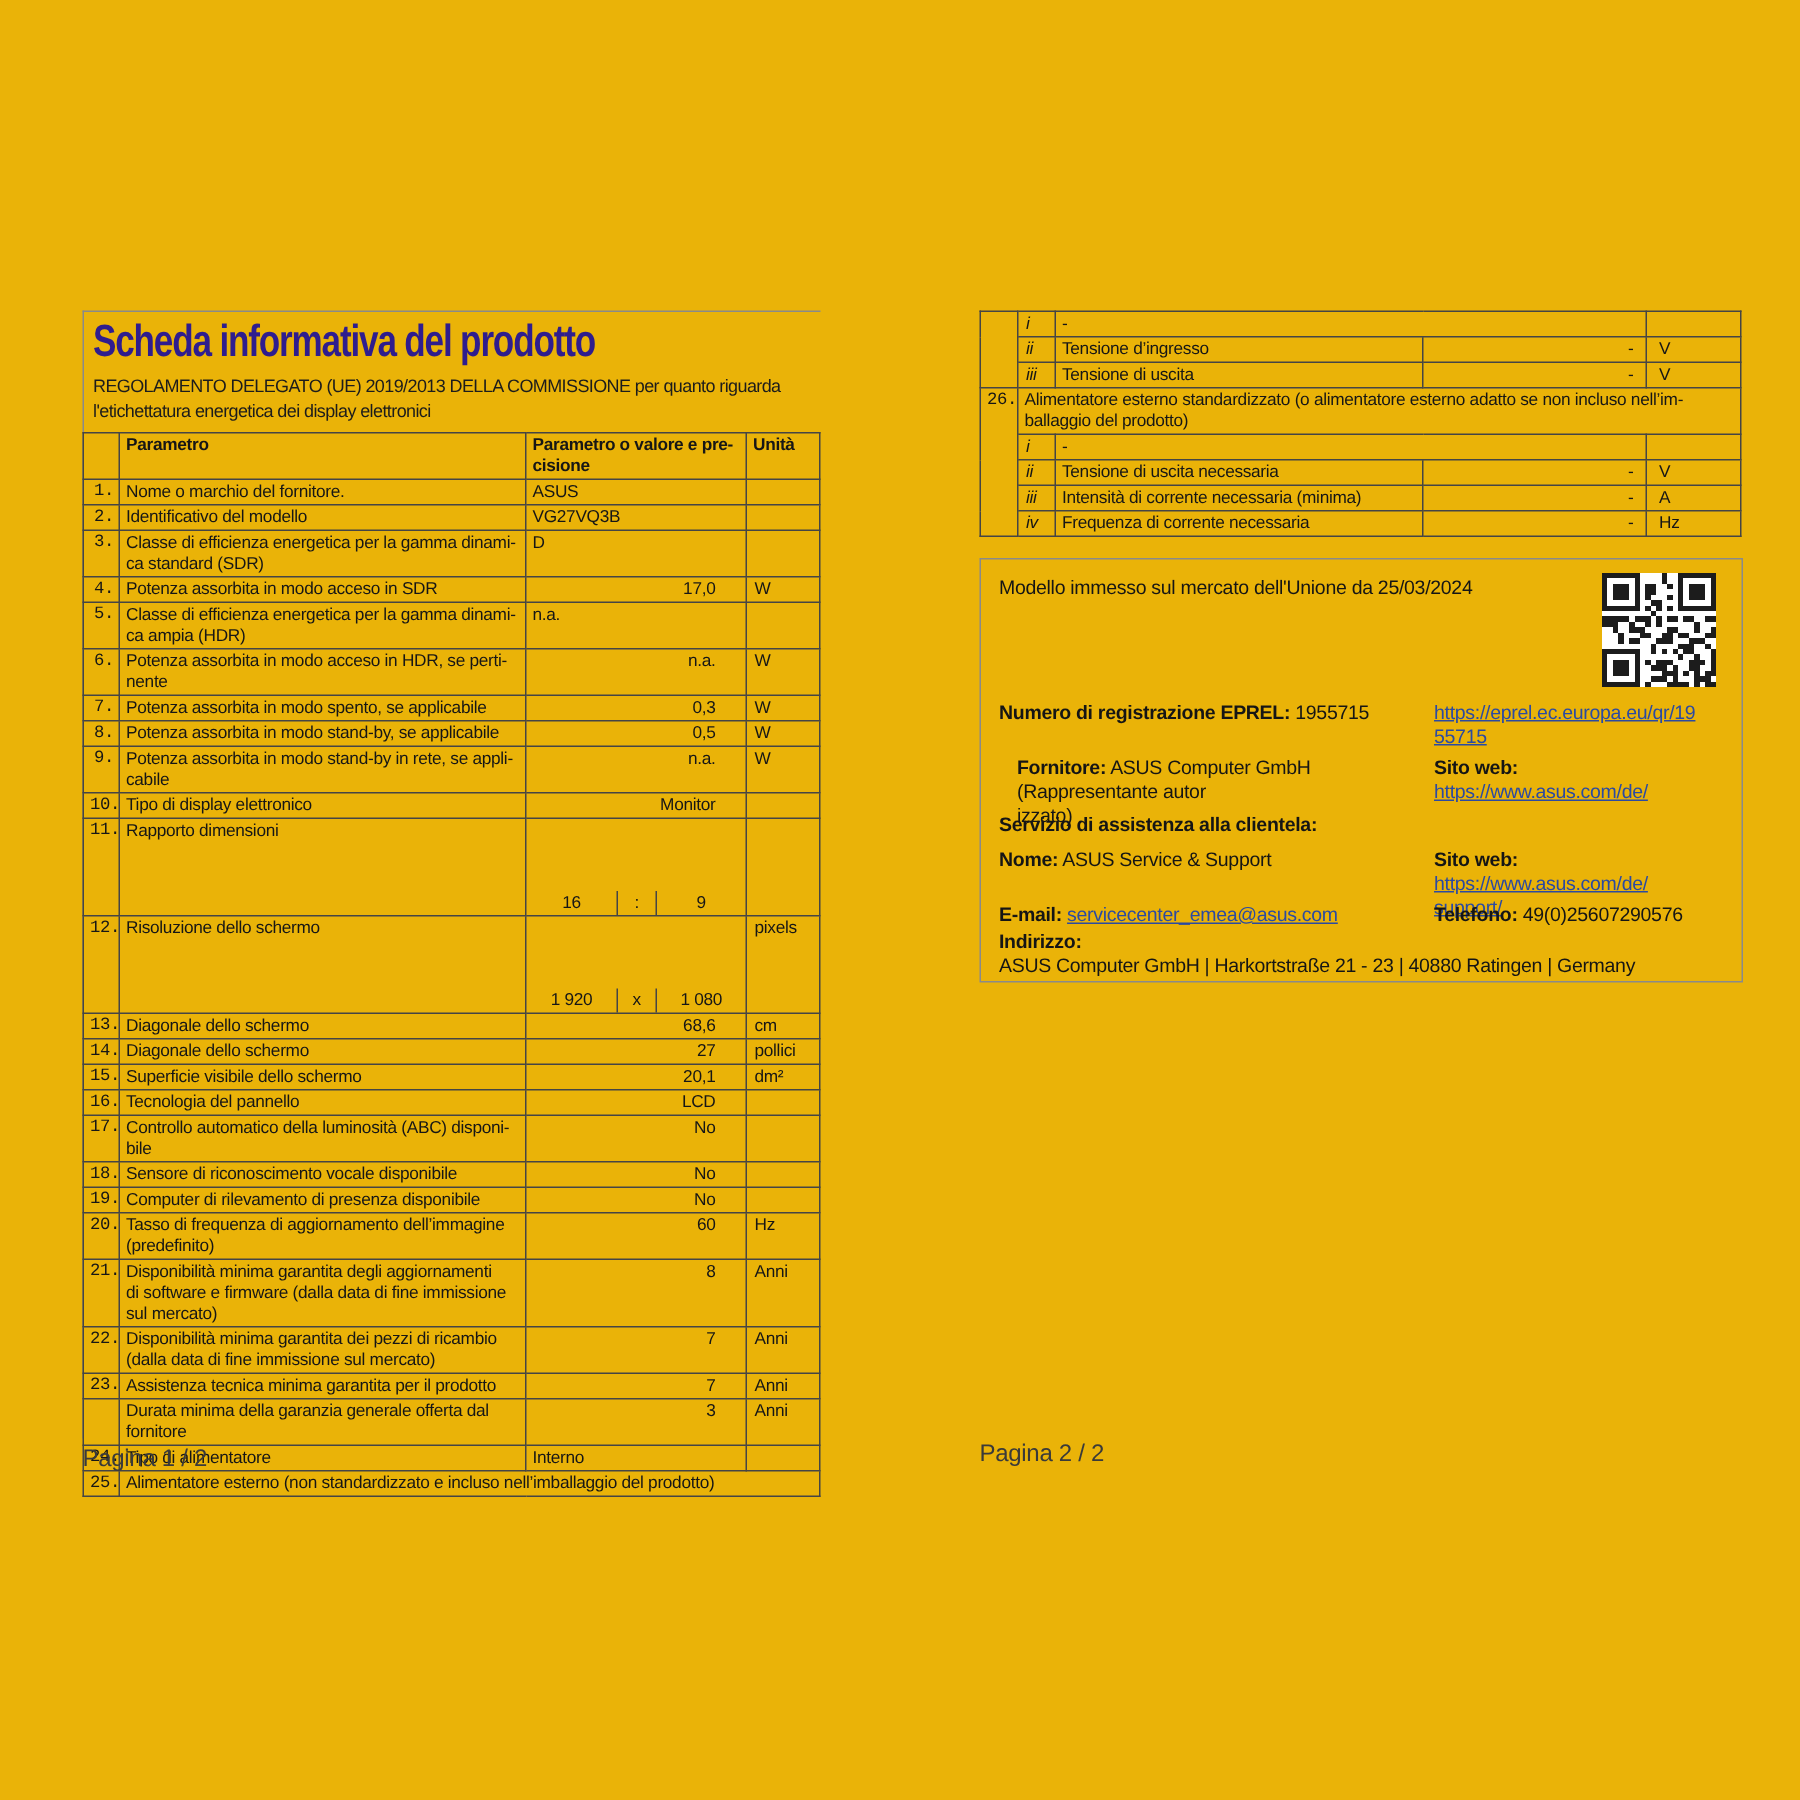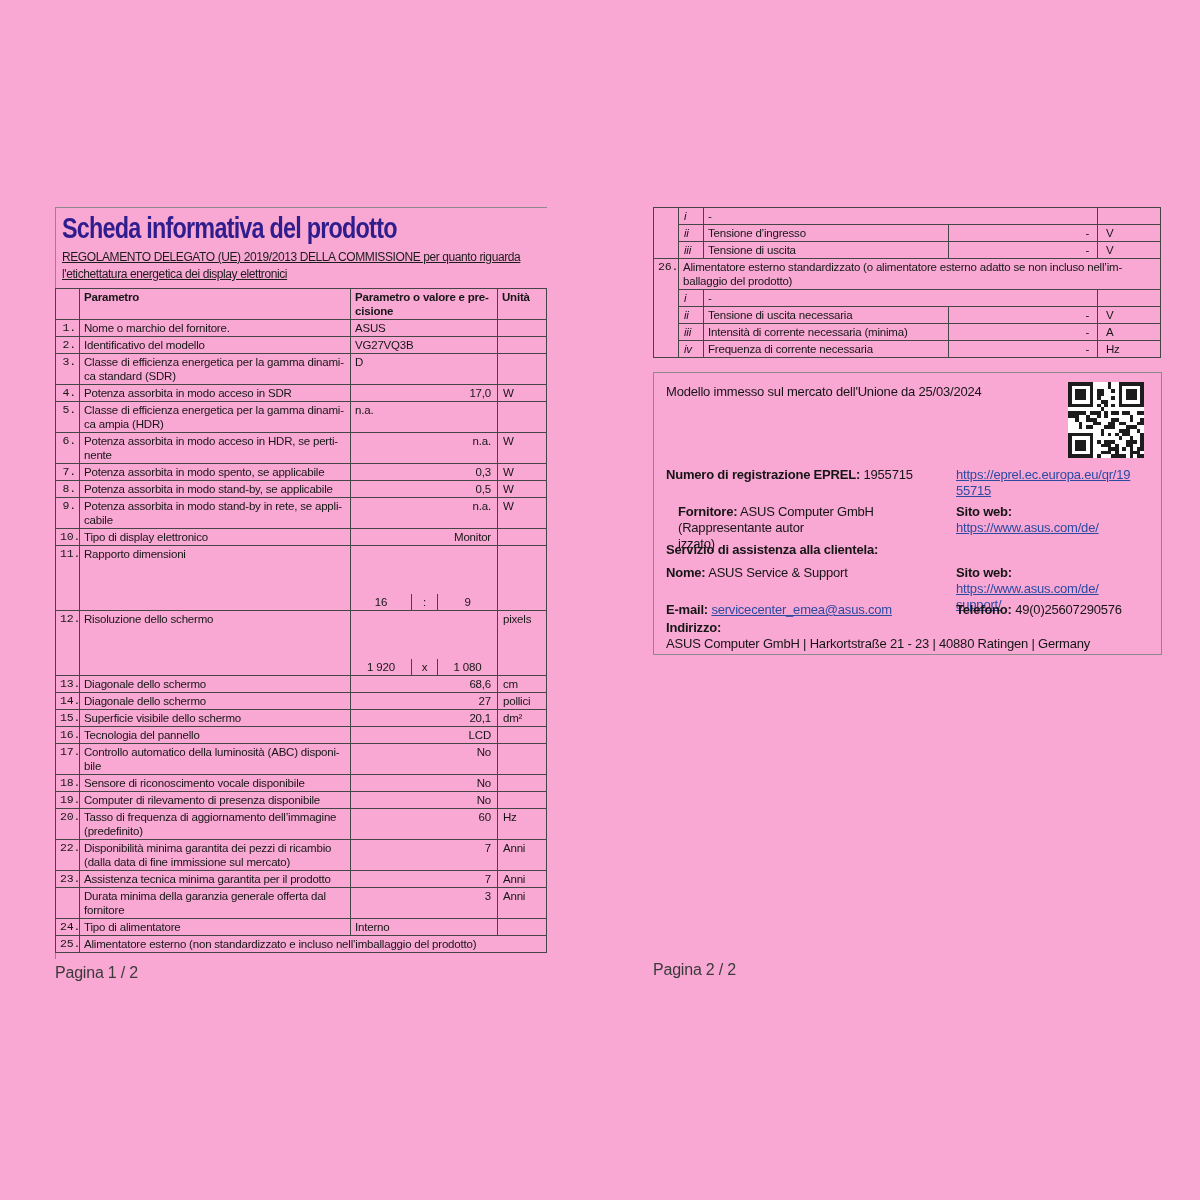--- a/index.html
+++ b/index.html
@@ -1,34 +1,34 @@
 <!DOCTYPE html>
 <html style="--title: #2f1d8e; --link: #2b4aa2;"><head>
 <meta charset="utf-8">
 <style>
   html,body{margin:0;padding:0;background:#fff;}
-  .canvas{position:relative;width:1200px;height:1200px;background:#f9a8d4;
+  .canvas{position:relative;width:1200px;height:1200px;background:#eab308;
           font-family:"Liberation Sans",sans-serif;color:#151515;}
   
   .page-left{position:absolute;left:55px;top:207px;width:491px;height:751px;
              border-top:1px solid #8a8a8a;border-left:1px solid #8a8a8a;}
   .doc-title{margin:3px 0 0 6px;font-size:30px;line-height:34px;font-weight:bold;
              color:var(--title,#2f1d8e);letter-spacing:-1px;white-space:nowrap;
              transform:scaleX(.78);transform-origin:left top;}
   .subtitle{margin:4px 0 0 6px;font-size:12px;line-height:17px;letter-spacing:-.4px;
-            white-space:pre-line;color:#1c1c1c;text-decoration:underline;}
+            white-space:pre-line;color:#1c1c1c;}
   
   table{border-collapse:collapse;table-layout:fixed;font-size:11.5px;line-height:14px;
         letter-spacing:-.2px;color:#161616;}
   #left-table{width:492px;margin:5px 0 0 -1px;}
   td,th{border:1px solid #454545;padding:1px 4px;vertical-align:top;
         white-space:pre-line;}
   th{text-align:left;font-weight:bold;}
   .num{text-align:right;padding-right:3px;font-family:Liberation Mono, monospace;}
-  .va-r{text-align:right;padding-right:6px;}
+  .va-r{text-align:right;padding-right:20px;}
   .va-l{text-align:left;}
   .unit{padding-left:5px;}
   .val-split{padding:0;}
   .split{display:flex;align-items:stretch;height:100%;margin-top:48px;}
   .split span{display:block;text-align:center;padding:1px 0;}
   .split span:nth-child(1){flex:0 0 60px;}
   .split .sep{flex:0 0 25px;border-left:1px solid #454545;border-right:1px solid #454545;}
   .split span:nth-child(3){flex:1;}
   
   .page-right{position:absolute;left:653px;top:207px;width:507px;}
@@ -205,20 +205,28 @@
             <td class="label">Computer di rilevamento di presenza disponibile</td>
             <td class="value va-r">No</td>
             <td class="unit"></td>
           </tr>
           <tr>
             <td class="num">20.</td>
             <td class="label">Tasso di frequenza di aggiornamento dell’immagine
 (predefinito)</td>
             <td class="value va-r">60</td>
             <td class="unit">Hz</td>
+          </tr>
+          <tr>
+            <td class="num">21.</td>
+            <td class="label">Disponibilità minima garantita degli aggiornamenti
+di software e firmware (dalla data di fine immissione
+sul mercato)</td>
+            <td class="value va-r">8</td>
+            <td class="unit">Anni</td>
           </tr>
           <tr>
             <td class="num">22.</td>
             <td class="label">Disponibilità minima garantita dei pezzi di ricambio
 (dalla data di fine immissione sul mercato)</td>
             <td class="value va-r">7</td>
             <td class="unit">Anni</td>
           </tr>
           <tr>
             <td class="num">23.</td>

